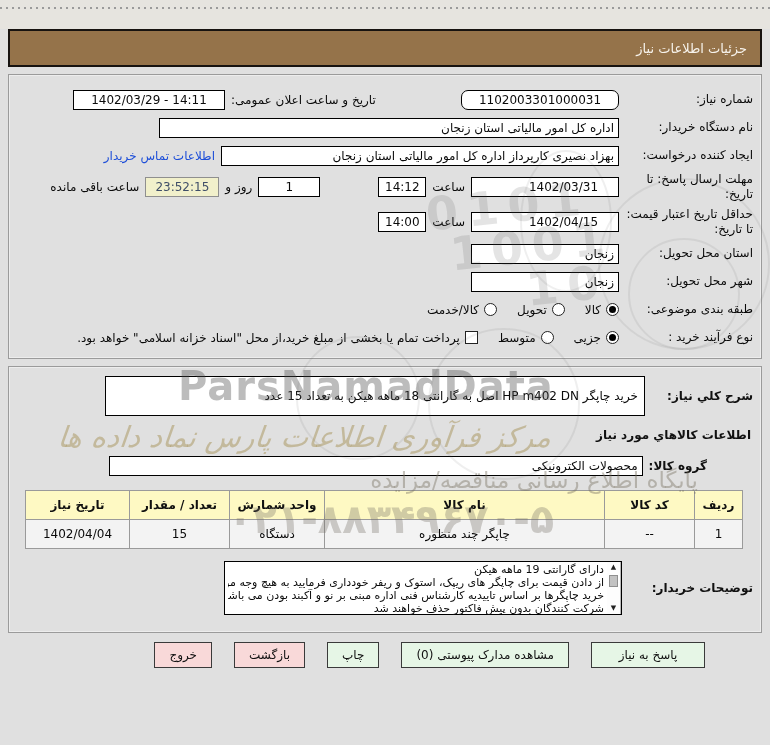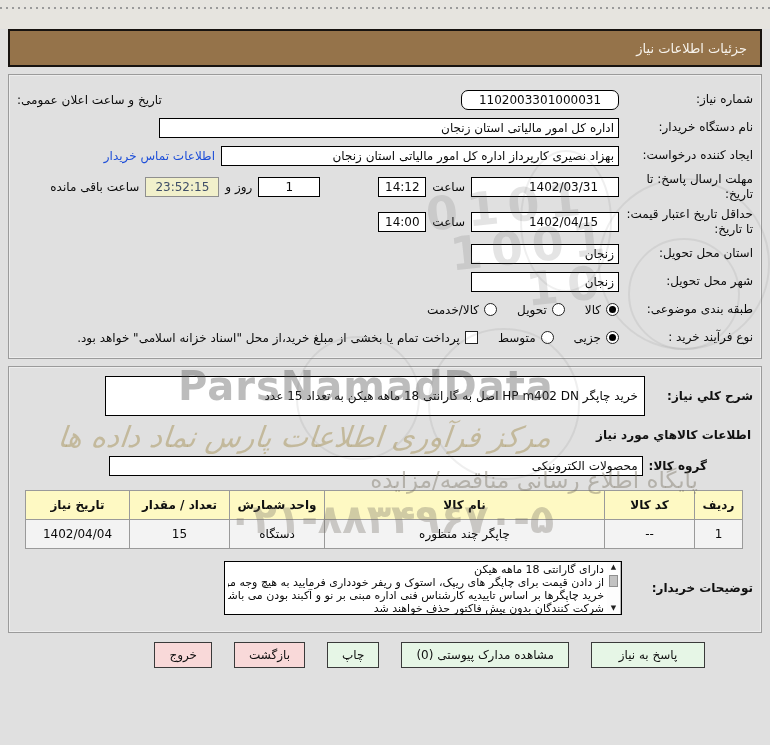--- a/index.html
+++ b/index.html
@@ -136,20 +136,21 @@
   <span>جزئیات اطلاعات نیاز</span>
 </div>
 
 <div class="panel panel1 rtl">
 
   <div class="row">
     <div class="lbl">شماره نیاز:</div>
     <div class="box center ltr w158">1102003301000031</div>
     <div class="spacer"></div>
     <div>تاریخ و ساعت اعلان عمومی:</div>
+    <div class="box center ltr w152" style="margin-left:56px">1402/03/29 - 14:11</div>
   </div>
 
   <div class="row" style="padding-left:142px">
     <div class="lbl">نام دستگاه خریدار:</div>
     <div class="box grow">اداره کل امور مالیاتی استان زنجان</div>
   </div>
 
   <div class="row">
     <div class="lbl">ایجاد کننده درخواست:</div>
     <div class="box" style="width:398px">بهزاد نصیری کارپرداز اداره کل امور مالیاتی استان زنجان</div>
@@ -258,21 +259,21 @@
         <td>دستگاه</td>
         <td class="ltr">15</td>
         <td class="ltr">1402/04/04</td>
       </tr>
     </tbody>
   </table>
 
   <div class="row notes-row">
     <div class="lbl lbl-bold">توضیحات خریدار:</div>
     <div class="notes-box">
-      <div class="notes-text">دارای گارانتی 18 ماهه هیکن</div>
+      <div class="notes-text">دارای گارانتی 19 ماهه هیکن</div>
       <div class="notes-text">از دادن قیمت برای چاپگر های ریپک، استوک و ریفر خودداری فرمایید به هیچ وجه مورد قبول نیست.</div>
       <div class="notes-text">خرید چاپگرها بر اساس تاییدیه کارشناس فنی اداره مبنی بر نو و آکبند بودن می باشد</div>
       <div class="notes-text">شرکت کنندگان بدون پیش فاکتور حذف خواهند شد</div>
       <div class="vscroll">
         <div class="arr">▲</div>
         <div class="thumb"></div>
         <div class="arr down">▼</div>
       </div>
     </div>
   </div>

